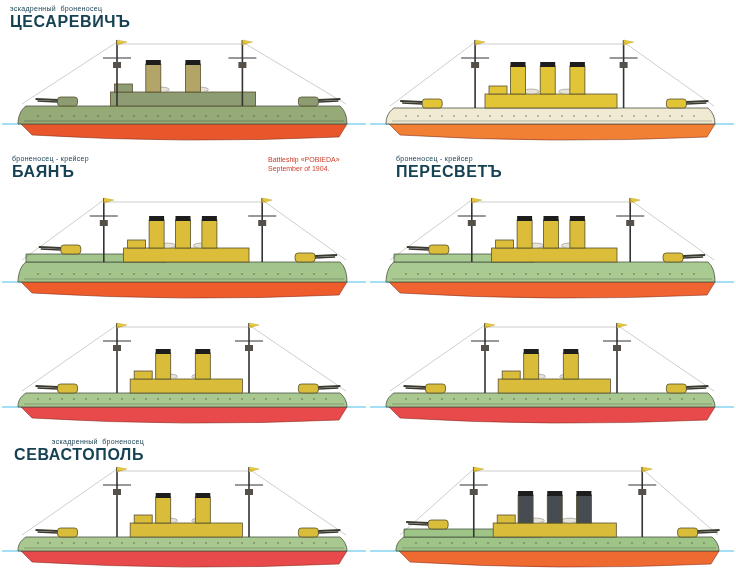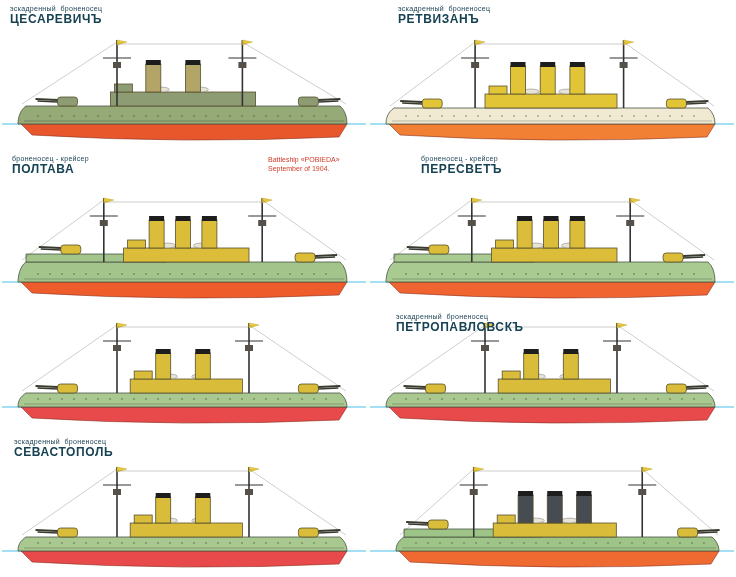--- a/index.html
+++ b/index.html
@@ -9,21 +9,21 @@
     display:grid;
     grid-template-columns:368px 368px;
     grid-template-rows:150px 158px 125px 144px;
     background:#ffffff;
     font-family:"Liberation Sans", sans-serif;
     overflow:hidden;
   }
   .cell{position:relative;margin:0;overflow:hidden;}
   .label{position:absolute;top:5px;z-index:3;line-height:1.15;}
   .type{font-size:7px;color:#1c4254;letter-spacing:0.3px;white-space:pre;}
-  .name{font-size:12px;font-weight:bold;color:#164253;letter-spacing:0.6px;}
+  .name{font-size:16px;font-weight:bold;color:#164253;letter-spacing:0.6px;}
   .note{position:absolute;top:6px;left:268px;z-index:3;color:#cf3b28;font-size:7px;line-height:1.25;}
   .art{position:absolute;left:0;right:0;top:2px;bottom:0;z-index:1;}
   .art svg{display:block;width:100%;height:100%;}
 </style>
 </head>
 <body>
 
 <div class="grid" id="grid">
   <figure class="cell">
     <figcaption class="label" style="left: 10px;">
@@ -83,24 +83,20 @@
           <line x1="242.4" y1="74" x2="242.4" y2="8" stroke="#333" stroke-width="1.6"></line>
           <line x1="228.4" y1="26" x2="256.4" y2="26" stroke="#333" stroke-width="1"></line>
           <rect x="238.4" y="30" width="8" height="6" fill="#55504a"></rect>
           <polygon points="242.4,8 252.4,10 242.4,13" fill="#e8c83a" stroke="#b89a20" stroke-width="0.4"></polygon>
           <path d="M 117 10 L 22 72 M 242.4 10 L 346 72 M 117 12 L 242.4 12" stroke="rgba(60,60,60,0.5)" stroke-width="0.5" fill="none"></path>
         </svg>
       </div>
   </figure>
 
   <figure class="cell">
-    <figcaption class="label" style="left: 30px;">
-      <div class="type">эскадренный  броненосец</div>
-      <div class="name">РЕТВИЗАНЪ</div>
-    </figcaption>
 
     <div class="art">
         <svg viewBox="0 0 368 118" preserveAspectRatio="xMidYMax meet">
           <line x1="2" y1="92" x2="366" y2="92" stroke="#85d6ee" stroke-width="1.6"></line>
           <path d="M 21 92 L 347 92 L 339 105 Q 183 112 32 103 Z" fill="#f28034" stroke="#883322" stroke-width="0.6"></path>
           <path d="M 18 92 C 18 86 20 80 26 76 L 340 76 Q 347 82 347 92 Z" fill="#f0ead2" stroke="#4a5344" stroke-width="0.8"></path>
           <line x1="24" y1="89" x2="344" y2="89" stroke="rgba(0,0,0,0.22)" stroke-width="1"></line>
           <circle cx="38" cy="84" r="0.9" fill="#333" opacity="0.4"></circle>
           <circle cx="50" cy="84" r="0.9" fill="#333" opacity="0.4"></circle>
           <circle cx="62" cy="84" r="0.9" fill="#333" opacity="0.4"></circle>
@@ -151,21 +147,21 @@
           <rect x="251.6" y="30" width="8" height="6" fill="#55504a"></rect>
           <polygon points="255.6,8 265.6,10 255.6,13" fill="#e8c83a" stroke="#b89a20" stroke-width="0.4"></polygon>
           <path d="M 107.10000000000001 10 L 22 74 M 255.6 10 L 346 74 M 107.10000000000001 12 L 255.6 12" stroke="rgba(60,60,60,0.5)" stroke-width="0.5" fill="none"></path>
         </svg>
       </div>
   </figure>
 
   <figure class="cell">
     <figcaption class="label" style="left: 12px;">
       <div class="type">броненосец - крейсер</div>
-      <div class="name">ПОЛТАВА</div>
+      <div class="name">БАЯНЪ</div>
     </figcaption>
     <div class="note">
       <div class="note-line1">Battleship «POBIEDA»</div>
       <div class="note-line2">September of 1904.</div>
     </div>
     <div class="art">
         <svg viewBox="0 0 368 118" preserveAspectRatio="xMidYMax meet">
           <line x1="2" y1="92" x2="366" y2="92" stroke="#85d6ee" stroke-width="1.6"></line>
           <path d="M 21 92 L 347 92 L 339 105 Q 183 112 32 103 Z" fill="#ee5c2c" stroke="#883322" stroke-width="0.6"></path>
           <path d="M 18 92 C 18 86 20 76 26 72 L 340 72 Q 347 78 347 92 Z" fill="#a3c58c" stroke="#4a5344" stroke-width="0.8"></path>
@@ -219,21 +215,21 @@
           <line x1="262.2" y1="72" x2="262.2" y2="8" stroke="#333" stroke-width="1.6"></line>
           <line x1="248.2" y1="26" x2="276.2" y2="26" stroke="#333" stroke-width="1"></line>
           <rect x="258.2" y="30" width="8" height="6" fill="#55504a"></rect>
           <polygon points="262.2,8 272.2,10 262.2,13" fill="#e8c83a" stroke="#b89a20" stroke-width="0.4"></polygon>
           <path d="M 103.8 10 L 22 70 M 262.2 10 L 346 70 M 103.8 12 L 262.2 12" stroke="rgba(60,60,60,0.5)" stroke-width="0.5" fill="none"></path>
         </svg>
       </div>
   </figure>
 
   <figure class="cell">
-    <figcaption class="label" style="left: 28px; margin-left: 25px;">
+    <figcaption class="label" style="left: 28px;">
       <div class="type">броненосец - крейсер</div>
       <div class="name">ПЕРЕСВЕТЪ</div>
     </figcaption>
 
     <div class="art">
         <svg viewBox="0 0 368 118" preserveAspectRatio="xMidYMax meet">
           <line x1="2" y1="92" x2="366" y2="92" stroke="#85d6ee" stroke-width="1.6"></line>
           <path d="M 21 92 L 347 92 L 339 105 Q 183 112 32 103 Z" fill="#ef6430" stroke="#883322" stroke-width="0.6"></path>
           <path d="M 18 92 C 18 86 20 76 26 72 L 340 72 Q 347 78 347 92 Z" fill="#a9cb92" stroke="#4a5344" stroke-width="0.8"></path>
           <line x1="24" y1="89" x2="344" y2="89" stroke="rgba(0,0,0,0.22)" stroke-width="1"></line>
@@ -346,24 +342,20 @@
           <line x1="248.99999999999997" y1="78" x2="248.99999999999997" y2="8" stroke="#333" stroke-width="1.6"></line>
           <line x1="234.99999999999997" y1="26" x2="263" y2="26" stroke="#333" stroke-width="1"></line>
           <rect x="244.99999999999997" y="30" width="8" height="6" fill="#55504a"></rect>
           <polygon points="248.99999999999997,8 259,10 248.99999999999997,13" fill="#e8c83a" stroke="#b89a20" stroke-width="0.4"></polygon>
           <path d="M 117 10 L 22 76 M 248.99999999999997 10 L 346 76 M 117 12 L 248.99999999999997 12" stroke="rgba(60,60,60,0.5)" stroke-width="0.5" fill="none"></path>
         </svg>
       </div>
   </figure>
 
   <figure class="cell">
-    <figcaption class="label" style="left: 28px;">
-      <div class="type">эскадренный  броненосец</div>
-      <div class="name">ПЕТРОПАВЛОВСКЪ</div>
-    </figcaption>
 
     <div class="art">
         <svg viewBox="0 0 368 118" preserveAspectRatio="xMidYMax meet">
           <line x1="2" y1="92" x2="366" y2="92" stroke="#85d6ee" stroke-width="1.6"></line>
           <path d="M 21 92 L 347 92 L 339 105 Q 183 112 32 103 Z" fill="#e8494b" stroke="#883322" stroke-width="0.6"></path>
           <path d="M 18 92 C 18 86 20 82 26 78 L 340 78 Q 347 84 347 92 Z" fill="#a8c890" stroke="#4a5344" stroke-width="0.8"></path>
           <line x1="24" y1="89" x2="344" y2="89" stroke="rgba(0,0,0,0.22)" stroke-width="1"></line>
           <circle cx="38" cy="84" r="0.9" fill="#333" opacity="0.4"></circle>
           <circle cx="50" cy="84" r="0.9" fill="#333" opacity="0.4"></circle>
           <circle cx="62" cy="84" r="0.9" fill="#333" opacity="0.4"></circle>
@@ -410,21 +402,21 @@
           <line x1="248.99999999999997" y1="78" x2="248.99999999999997" y2="8" stroke="#333" stroke-width="1.6"></line>
           <line x1="234.99999999999997" y1="26" x2="263" y2="26" stroke="#333" stroke-width="1"></line>
           <rect x="244.99999999999997" y="30" width="8" height="6" fill="#55504a"></rect>
           <polygon points="248.99999999999997,8 259,10 248.99999999999997,13" fill="#e8c83a" stroke="#b89a20" stroke-width="0.4"></polygon>
           <path d="M 117 10 L 22 76 M 248.99999999999997 10 L 346 76 M 117 12 L 248.99999999999997 12" stroke="rgba(60,60,60,0.5)" stroke-width="0.5" fill="none"></path>
         </svg>
       </div>
   </figure>
 
   <figure class="cell">
-    <figcaption class="label" style="left: 14px;">
+    <figcaption class="label" style="left: 14px; text-align: right;">
       <div class="type">эскадренный  броненосец</div>
       <div class="name">СЕВАСТОПОЛЬ</div>
     </figcaption>
 
     <div class="art">
         <svg viewBox="0 0 368 118" preserveAspectRatio="xMidYMax meet">
           <line x1="2" y1="92" x2="366" y2="92" stroke="#85d6ee" stroke-width="1.6"></line>
           <path d="M 21 92 L 347 92 L 339 105 Q 183 112 32 103 Z" fill="#e8494b" stroke="#883322" stroke-width="0.6"></path>
           <path d="M 18 92 C 18 86 20 82 26 78 L 340 78 Q 347 84 347 92 Z" fill="#a8c890" stroke="#4a5344" stroke-width="0.8"></path>
           <line x1="24" y1="89" x2="344" y2="89" stroke="rgba(0,0,0,0.22)" stroke-width="1"></line>

